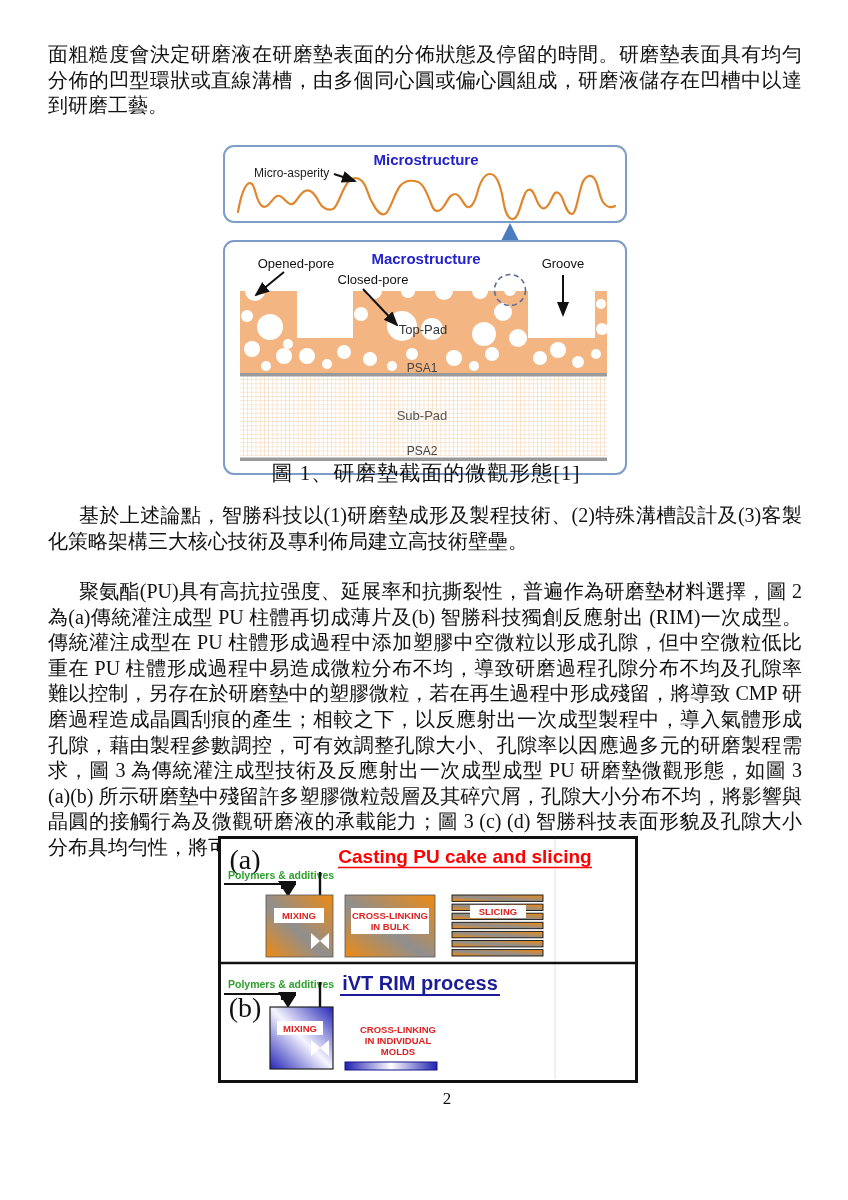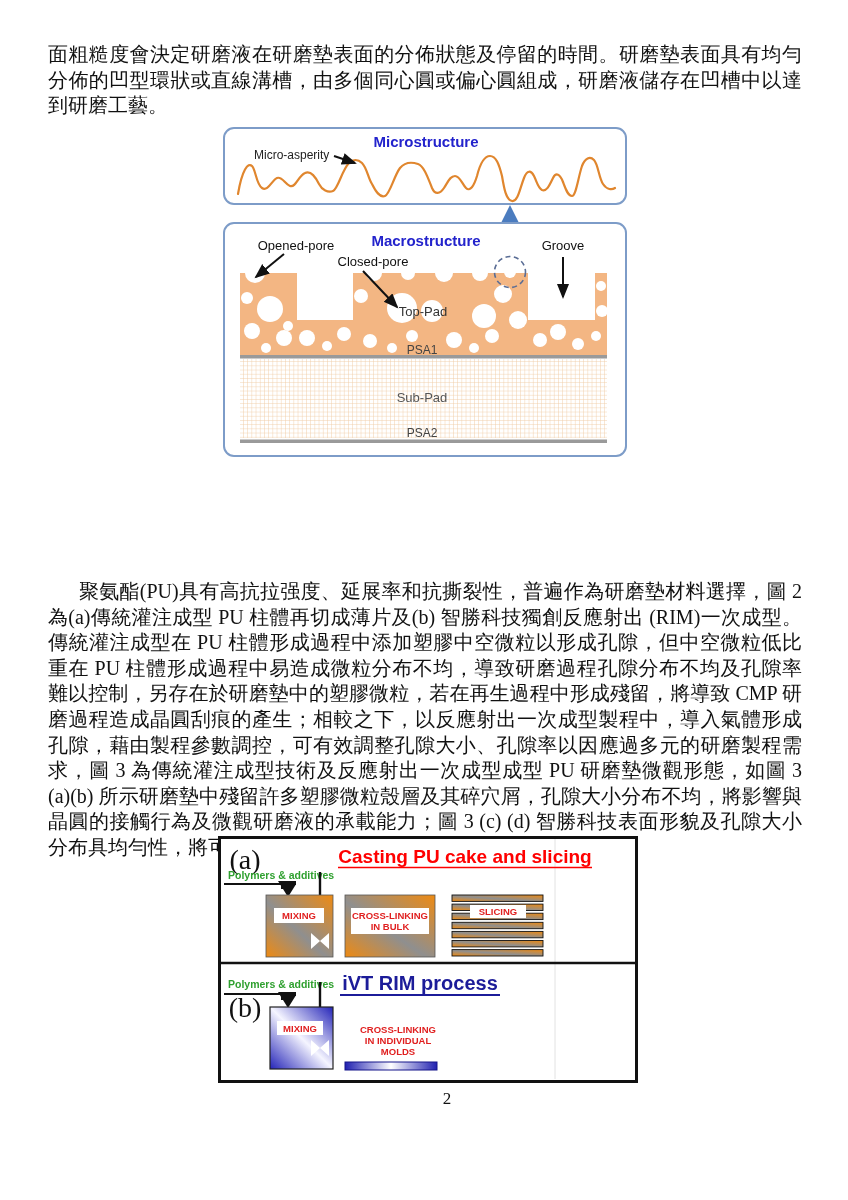--- a/index.html
+++ b/index.html
@@ -7,21 +7,21 @@
     position:relative;width:848px;height:1200px;background:#ffffff;
     margin:0 auto;overflow:hidden;
     font-family:"Liberation Serif","DejaVu Serif",serif;color:#111;padding-left:46px;
   }
   .body-text{
     position:absolute;left:48px;width:754px;
     font-size:20px;line-height:25.6px;text-align:justify;
   }
   .indent{text-indent:1.55em;}
   .bold-head{font-weight:bold;}
-  .fig1-wrap{position:absolute;left:222px;top:126px;width:408px;}
+  .fig1-wrap{position:absolute;left:222px;top:144px;width:408px;}
   .fig1-caption{
     position:absolute;left:222px;top:459px;width:408px;
     text-align:center;font-size:21px;letter-spacing:1px;
   }
   .fig2-wrap{position:absolute;left:218px;top:836px;width:420px;height:247px;}
   .page-number{
     position:absolute;left:0;top:1089px;width:100%;
     text-align:center;font-size:17px;
   }
   svg text{font-family:"Liberation Sans","DejaVu Sans",sans-serif;}
@@ -117,21 +117,23 @@
       <rect x="18" y="229" width="367" height="3.5" fill="#9a9a9a"></rect>
       <text x="200" y="227.5" text-anchor="middle" font-size="12" fill="#444">PSA1</text>
       <rect x="18" y="233" width="367" height="79" fill="#ffffff"></rect>
       <rect x="18" y="233" width="367" height="79" fill="url(#hatch)"></rect>
       <text x="200" y="276" text-anchor="middle" font-size="13" fill="#555">Sub-Pad</text>
       <rect x="18" y="313.5" width="367" height="3.5" fill="#9a9a9a"></rect>
       <text x="200" y="311" text-anchor="middle" font-size="12" fill="#444">PSA2</text>
     </svg>
   </div>
 
-
+  <div class="fig1-caption">圖 1、研磨墊截面的微觀形態[1]</div>
+
+  <div class="body-text indent" style="top:503px;">基於上述論點，智勝科技以(1)研磨墊成形及製程技術、(2)特殊溝槽設計及(3)客製化策略架構三大核心技術及專利佈局建立高技術壁壘。</div>
   <div class="body-text indent" style="top:579px;">聚氨酯(PU)具有高抗拉强度、延展率和抗撕裂性，普遍作為研磨墊材料選擇，圖 2 為(a)傳統灌注成型 PU 柱體再切成薄片及(b) 智勝科技獨創反應射出 (RIM)一次成型。傳統灌注成型在 PU 柱體形成過程中添加塑膠中空微粒以形成孔隙，但中空微粒低比重在 PU 柱體形成過程中易造成微粒分布不均，導致研磨過程孔隙分布不均及孔隙率難以控制，另存在於研磨墊中的塑膠微粒，若在再生過程中形成殘留，將導致 CMP 研磨過程造成晶圓刮痕的產生；相較之下，以反應射出一次成型製程中，導入氣體形成孔隙，藉由製程參數調控，可有效調整孔隙大小、孔隙率以因應過多元的研磨製程需求，圖 3 為傳統灌注成型技術及反應射出一次成型成型 PU 研磨墊微觀形態，如圖 3 (a)(b) 所示研磨墊中殘留許多塑膠微粒殼層及其碎穴屑，孔隙大小分布不均，將影響與晶圓的接觸行為及微觀研磨液的承載能力；圖 3 (c) (d) 智勝科技表面形貌及孔隙大小分布具均勻性，將可降低影響因素，提升 CMP 研磨工藝的品質。</div>
 
   <div class="fig2-wrap">
     <svg width="420" height="247" viewBox="0 0 420 247">
       <defs>
         <marker id="mb2" markerWidth="10" markerHeight="10" refX="5" refY="7" orient="auto">
           <path d="M0,0L10,0L5,8Z" fill="#111" transform="rotate(-90 5 4)"></path>
         </marker>
         <linearGradient id="gradOrange" x1="0" y1="1" x2="1" y2="0">
           <stop offset="0" stop-color="#ee8a12"></stop>

